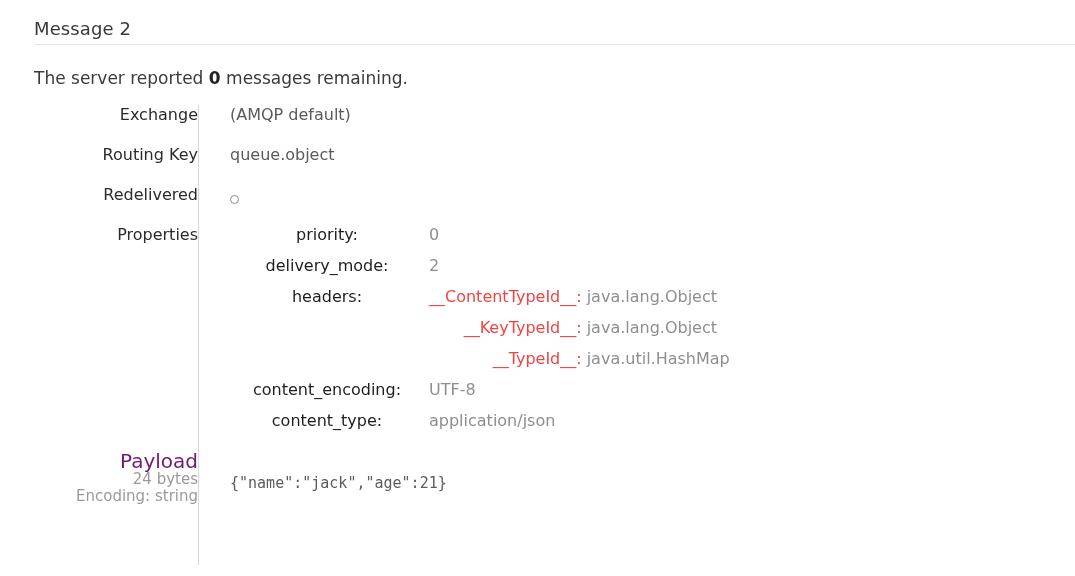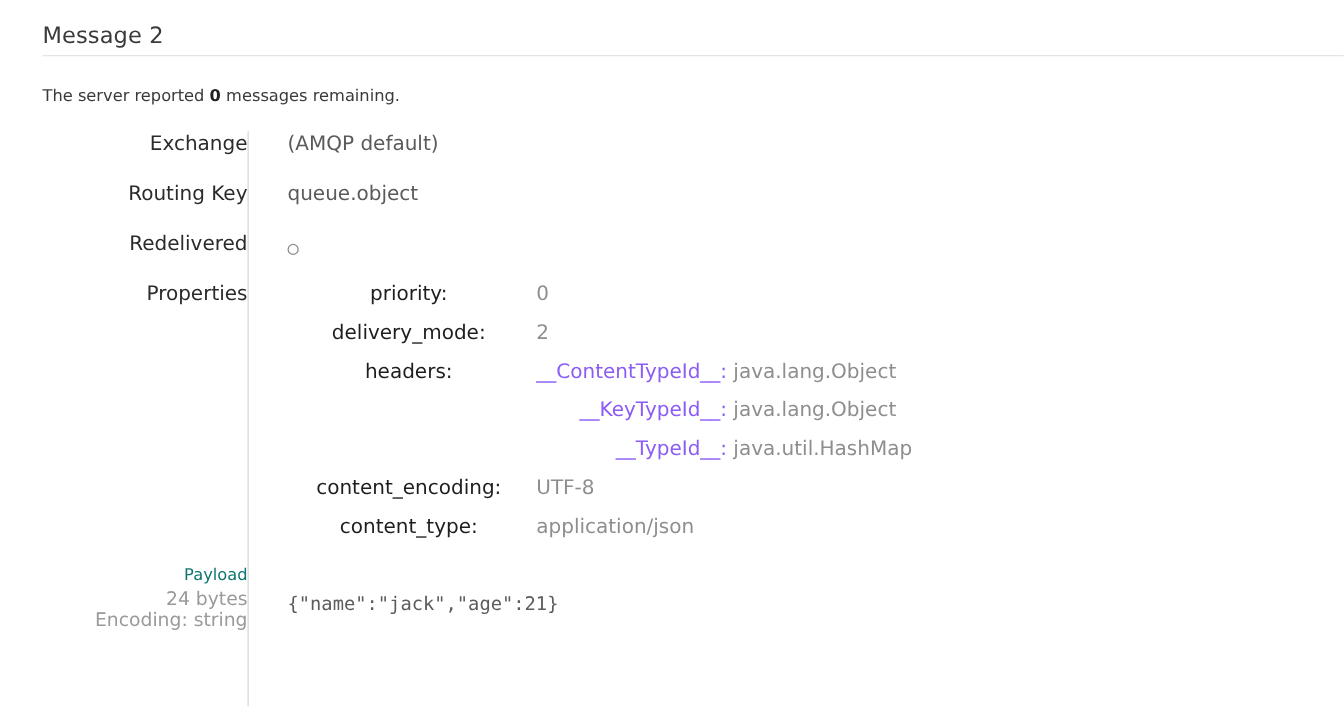--- a/index.html
+++ b/index.html
@@ -40,21 +40,21 @@
     width: 1041px;
     height: 1px;
     background: #e4e4e4;
   }
 
   
   .status-line {
     position: absolute;
     left: 34px;
     top: 66px;
-    font-size: 13px;
+    font-size: 17px;
     color: #3a3a3a;
     line-height: 24px;
     white-space: nowrap;
   }
   .status-line b {
     font-weight: bold;
     color: #222222;
   }
 
   
@@ -134,38 +134,38 @@
     border-collapse: collapse;
   }
   .headers-table td {
     padding: 0 0 11px 0;
     vertical-align: top;
     font-size: 16px;
     line-height: 20px;
   }
   .headers-table td.hk {
     text-align: right;
-    color: #8b5cf6;
+    color: #ef4444;
     white-space: nowrap;
     padding-right: 5px;
   }
   .headers-table td.hv {
     color: #8e8e8e;
     white-space: nowrap;
   }
   .headers-table tr:last-child td { padding-bottom: 0; }
   .subtable tr:last-child td { padding-bottom: 0; }
 
   
   .payload-label-wrap {
     text-align: right;
   }
   .payload-title {
-    font-size: 13px;
-    color: #0f766e;
+    font-size: 20px;
+    color: #701a75;
     line-height: 20px;
     text-align: right;
   }
   .payload-meta {
     font-size: 15px;
     color: #9a9a9a;
     line-height: 17px;
   }
   .payload-body {
     font-family: "DejaVu Sans Mono", "Liberation Mono", monospace;

